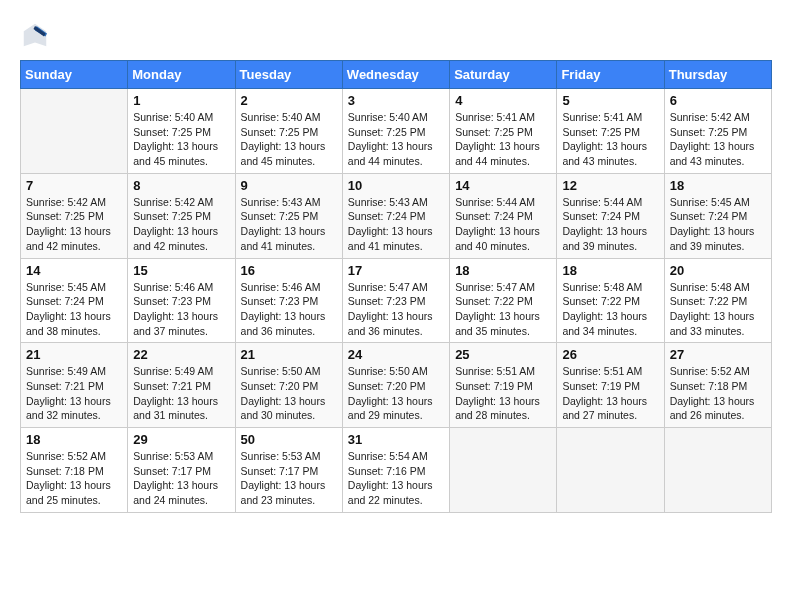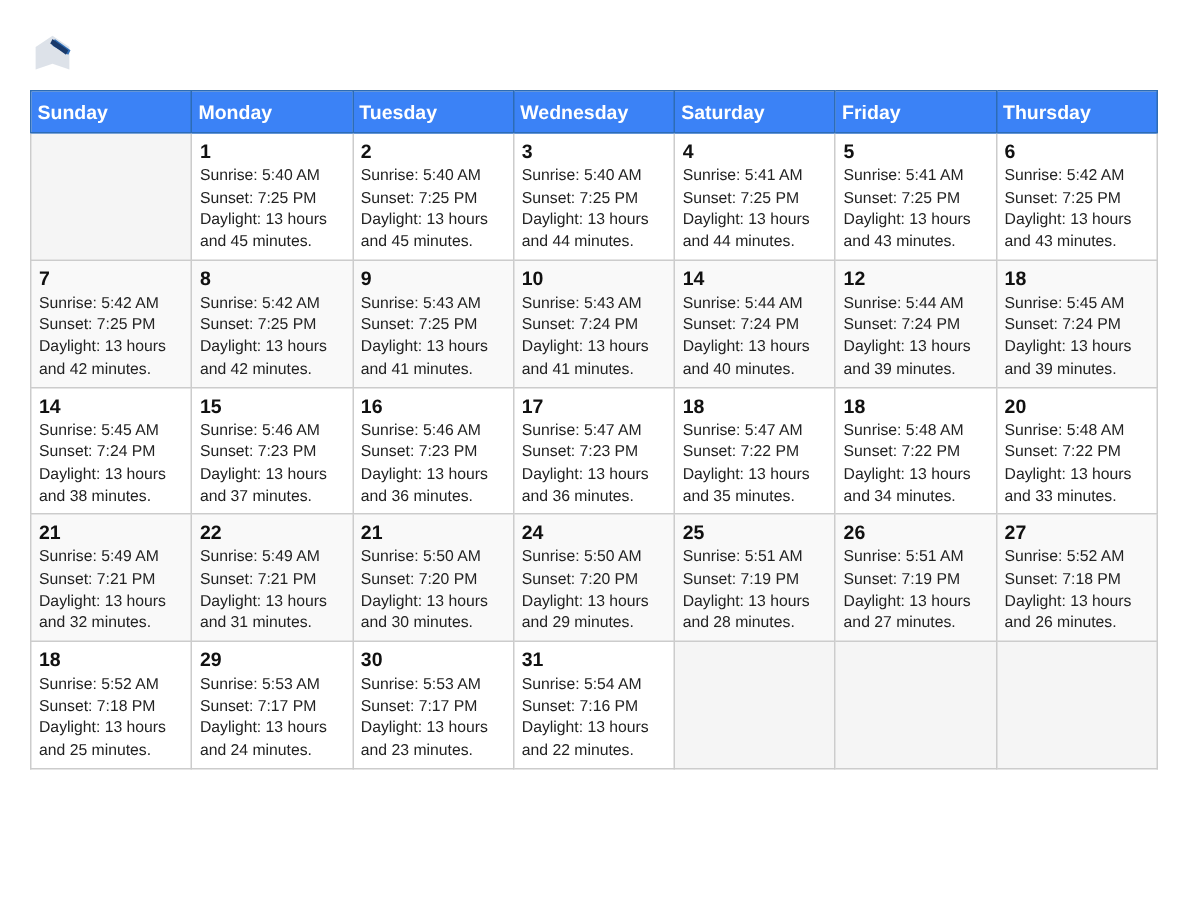--- a/index.html
+++ b/index.html
@@ -238,21 +238,21 @@
       <tr>
         <td>
           <span class="day-num">18</span>
           <div class="day-info">Sunrise: 5:52 AM<br>Sunset: 7:18 PM<br>Daylight: 13 hours<br>and 25 minutes.</div>
         </td>
         <td>
           <span class="day-num">29</span>
           <div class="day-info">Sunrise: 5:53 AM<br>Sunset: 7:17 PM<br>Daylight: 13 hours<br>and 24 minutes.</div>
         </td>
         <td>
-          <span class="day-num">30</span>
+          <span class="day-num">50</span>
           <div class="day-info">Sunrise: 5:53 AM<br>Sunset: 7:17 PM<br>Daylight: 13 hours<br>and 23 minutes.</div>
         </td>
         <td>
           <span class="day-num">31</span>
           <div class="day-info">Sunrise: 5:54 AM<br>Sunset: 7:16 PM<br>Daylight: 13 hours<br>and 22 minutes.</div>
         </td>
         <td class="empty"></td>
         <td class="empty"></td>
         <td class="empty"></td>
       </tr>

